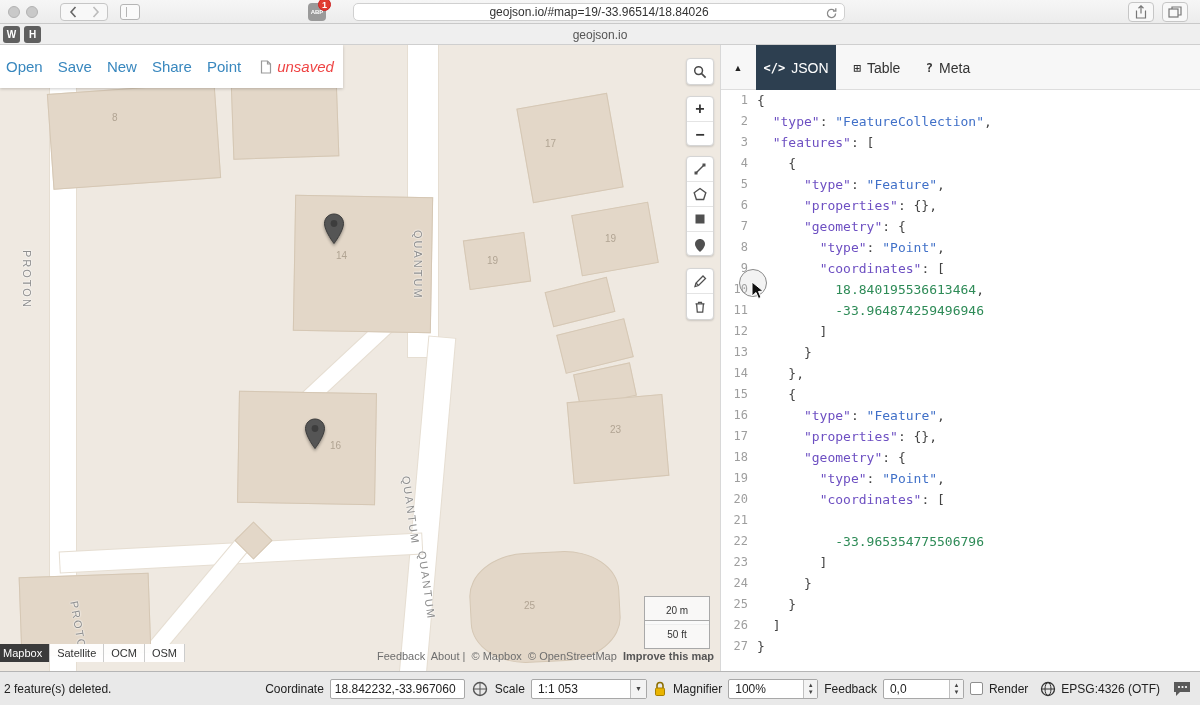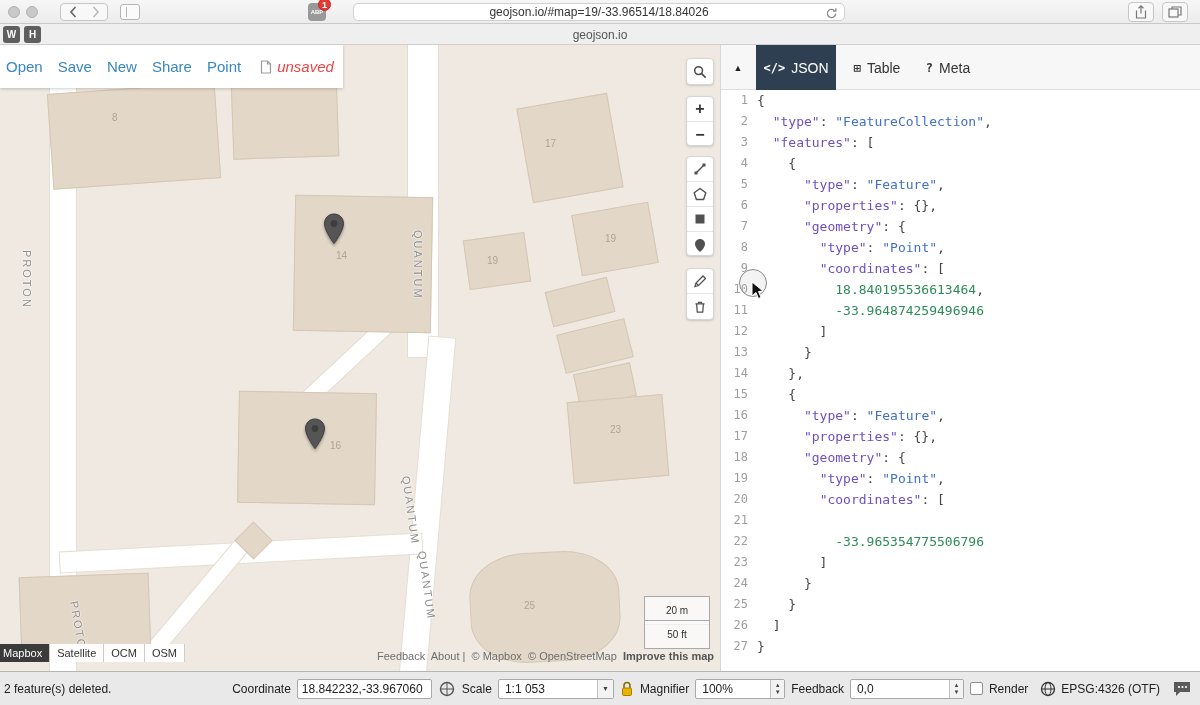--- a/index.html
+++ b/index.html
@@ -479,21 +479,21 @@
     <span class="sb-label">Magnifier</span>
     <div class="sb-combo" style="width:90px;">
       <span class="val">100%</span>
       <span class="stepper">
           <span>▲</span>
           <span>▼</span>
         </span>
     </div>
 
     <span class="sb-label">Feedback</span>
-    <div class="sb-combo" style="width:114px;">
+    <div class="sb-combo" style="width:81px;">
       <span class="val">0,0</span>
       <span class="stepper">
           <span>▲</span>
           <span>▼</span>
         </span>
     </div>
 
     <span class="sb-check"></span>
     <span class="sb-label">Render</span>
 

